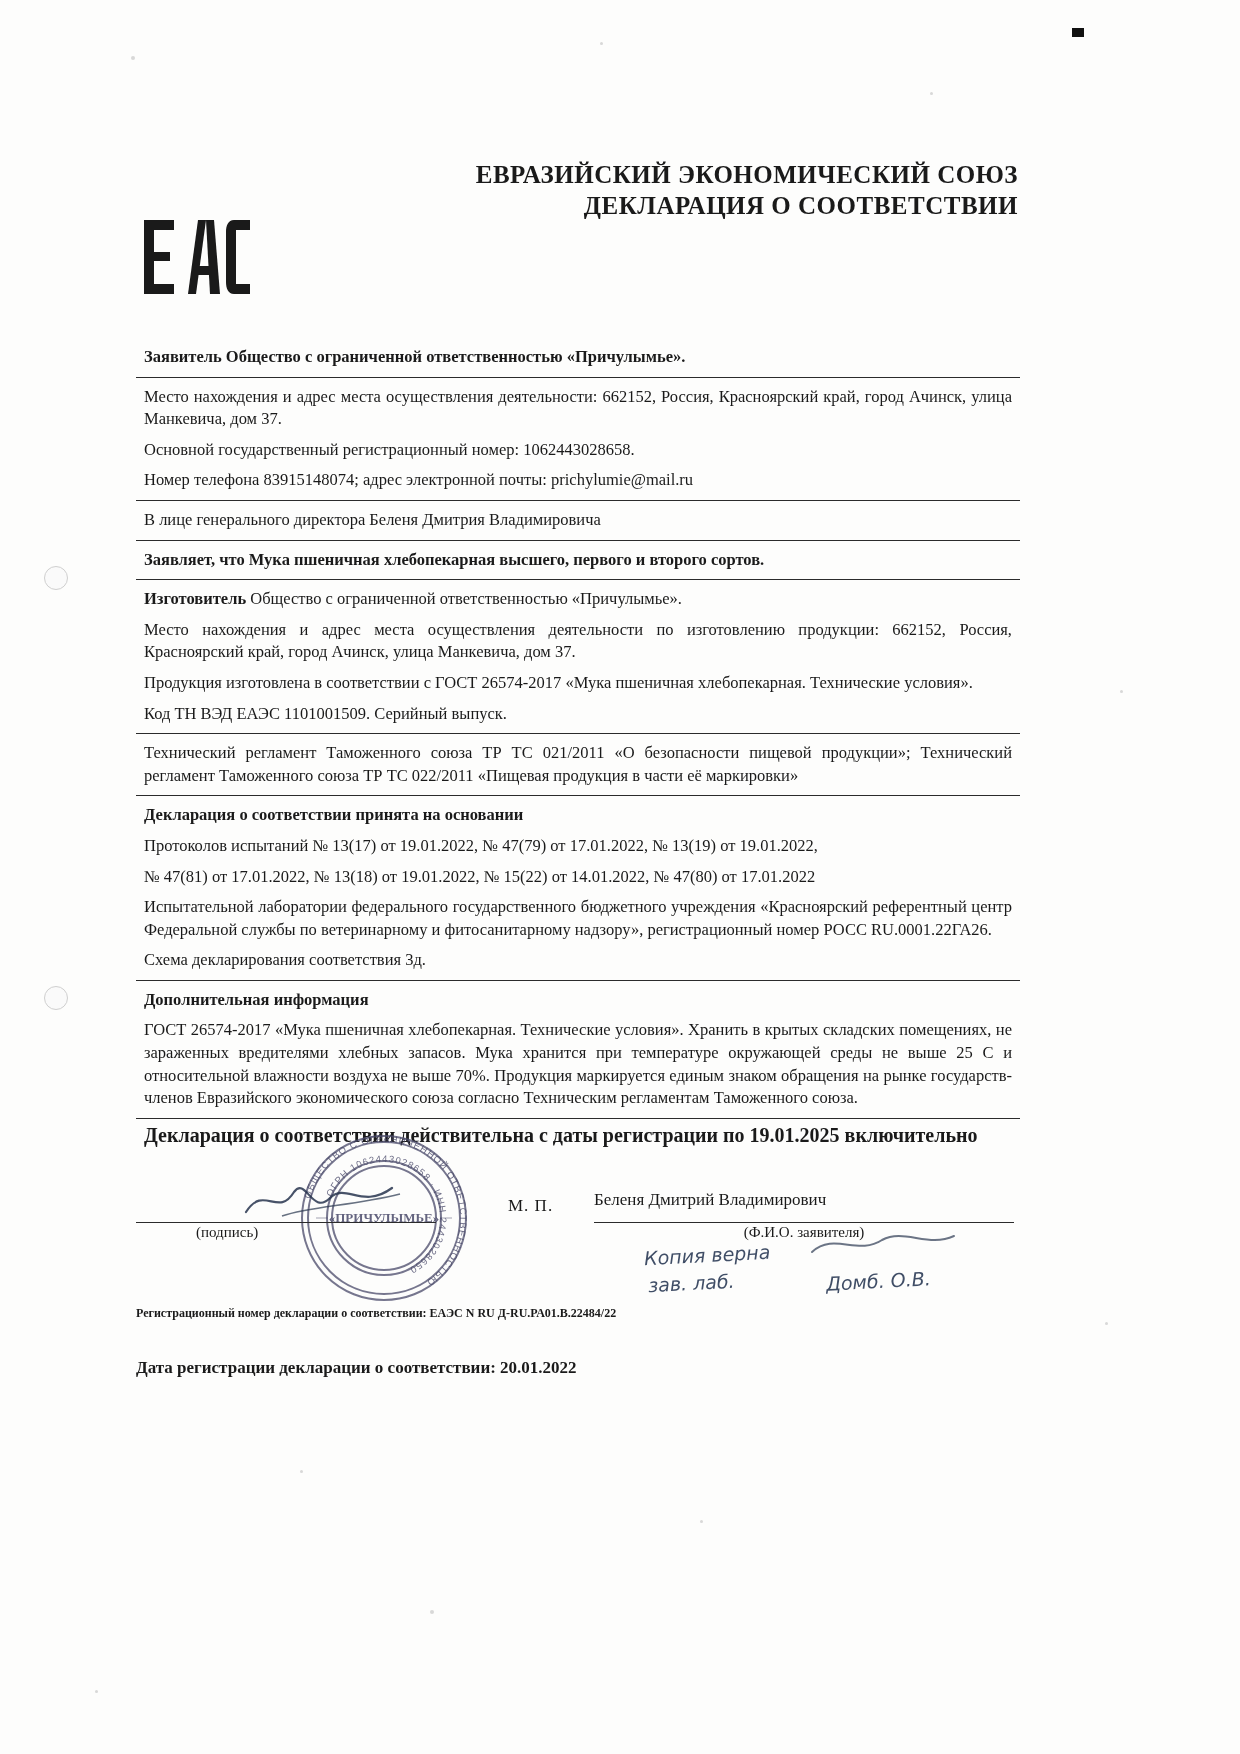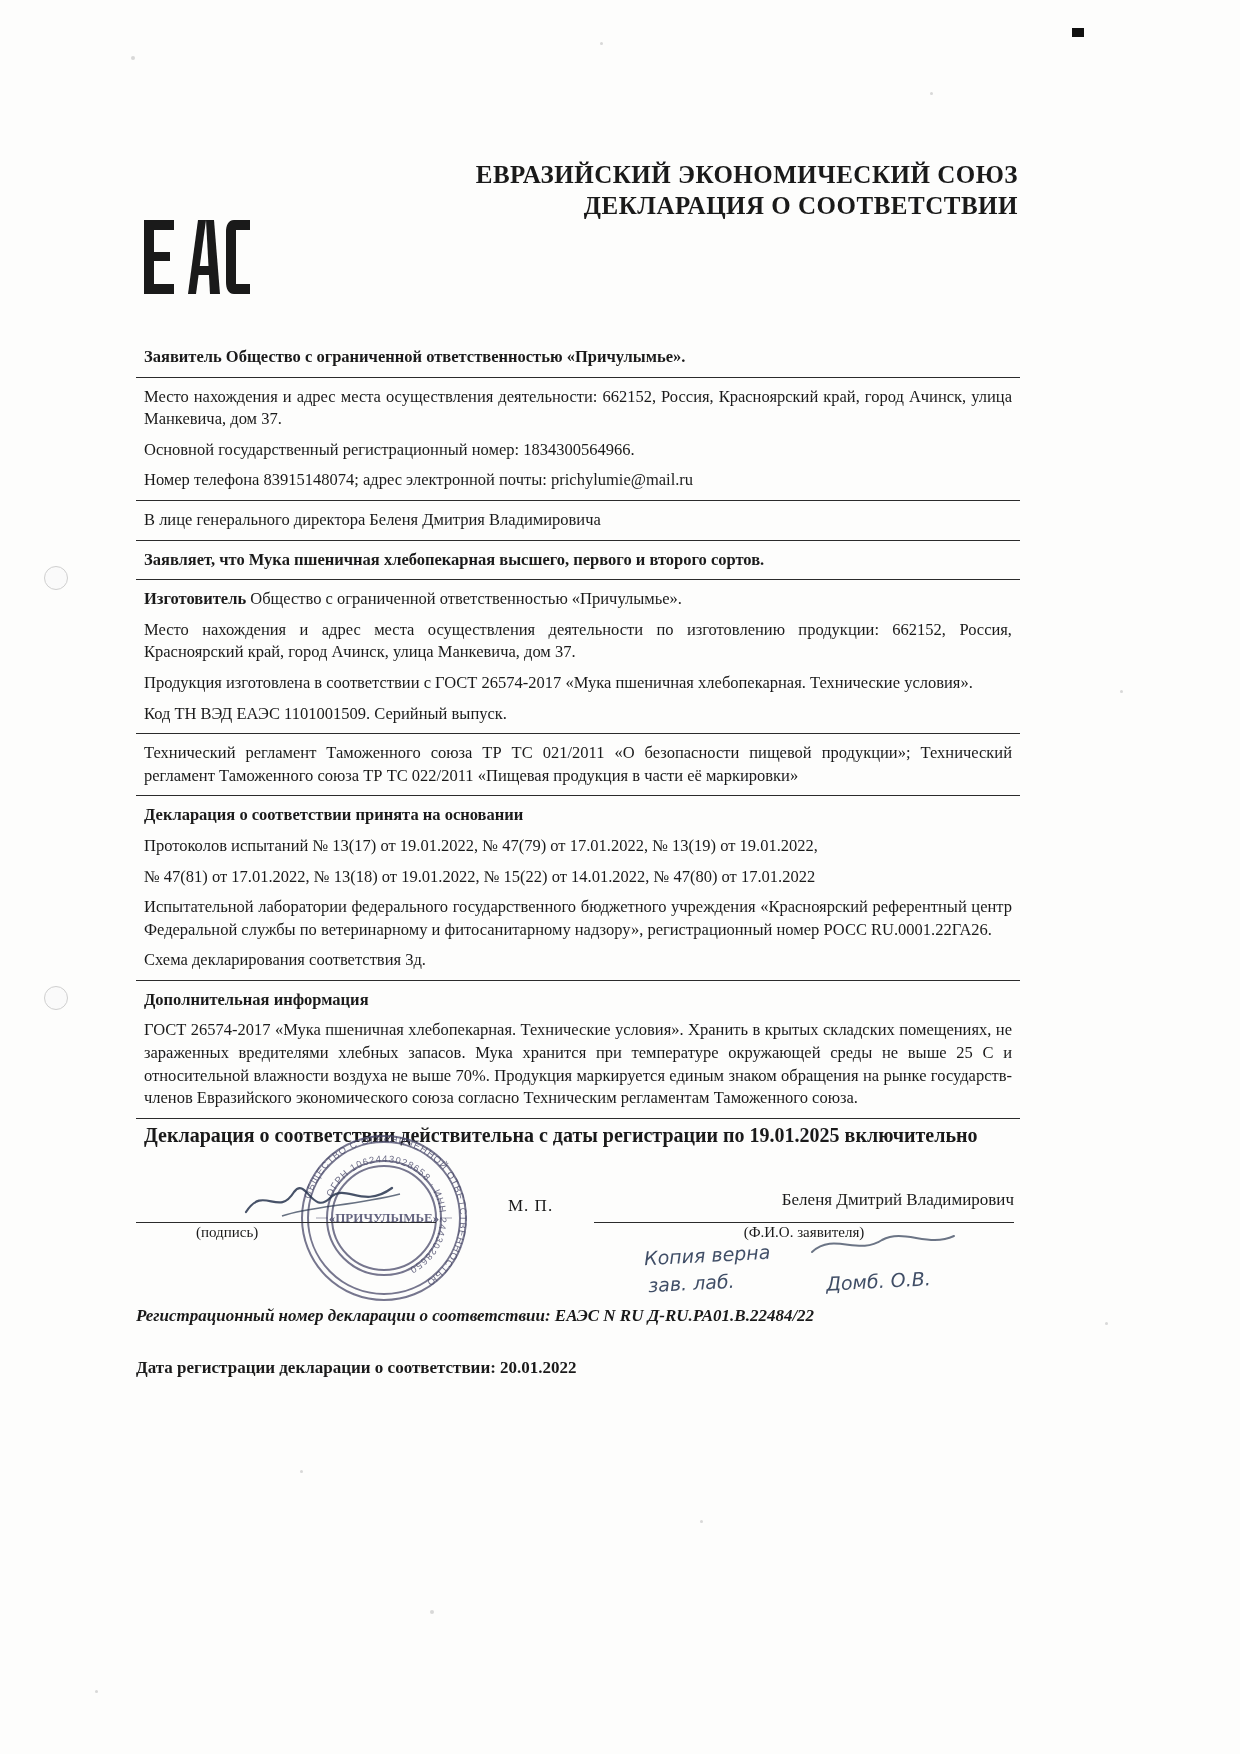--- a/index.html
+++ b/index.html
@@ -120,21 +120,21 @@
     top: 78px;
     font-size: 17px;
     font-weight: normal;
     letter-spacing: 1px;
   }
   .sign-name {
     position: absolute;
     left: 458px;
     top: 72px;
     width: 420px;
-    text-align: right;
+    text-align: left;
     font-size: 17px;
   }
   .sign-rule-left {
     position: absolute;
     left: 0px;
     top: 104px;
     width: 300px;
     border-bottom: 1px solid #2b2b2b;
   }
   .sign-rule-right {
@@ -172,23 +172,22 @@
     left: 106px;
     top: 58px;
     width: 170px;
     height: 46px;
   }
 
   .reg-number {
     position: absolute;
     left: 136px;
     top: 1306px;
-    font-size: 17px;
+    font-size: 12px;
     font-weight: bold;
-    font-style: italic;
   }
   .reg-date {
     position: absolute;
     left: 136px;
     top: 1358px;
     font-size: 17px;
     font-weight: bold;
   }
 </style>
 </head>
@@ -233,21 +232,21 @@
       </g>
     </svg>
   </div>
 
   <div class="body-block">
 
     <p class="para nojust b">Заявитель Общество с ограниченной ответственностью «Причулымье».</p>
     <div class="rule"></div>
 
     <p class="para">Место нахождения и адрес места осуществления деятельности: 662152, Россия, Красноярский край, город Ачинск, улица Манкевича, дом 37.</p>
-    <p class="para nojust">Основной государственный регистрационный номер: 1834300564966.</p>
+    <p class="para nojust">Основной государственный регистрационный номер: 1062443028658.</p>
     <p class="para nojust">Номер телефона 83915148074; адрес электронной почты: prichylumie@mail.ru</p>
     <div class="rule"></div>
 
     <p class="para nojust">В лице генерального директора Беленя Дмитрия Владимировича</p>
     <div class="rule"></div>
 
     <p class="para nojust b">Заявляет, что Мука пшеничная хлебопекарная высшего, первого и второго сортов.</p>
     <div class="rule"></div>
 
     <p class="para nojust"><span class="b">Изготовитель</span> <span>Общество с ограниченной ответственностью «Причулымье».</span></p>

